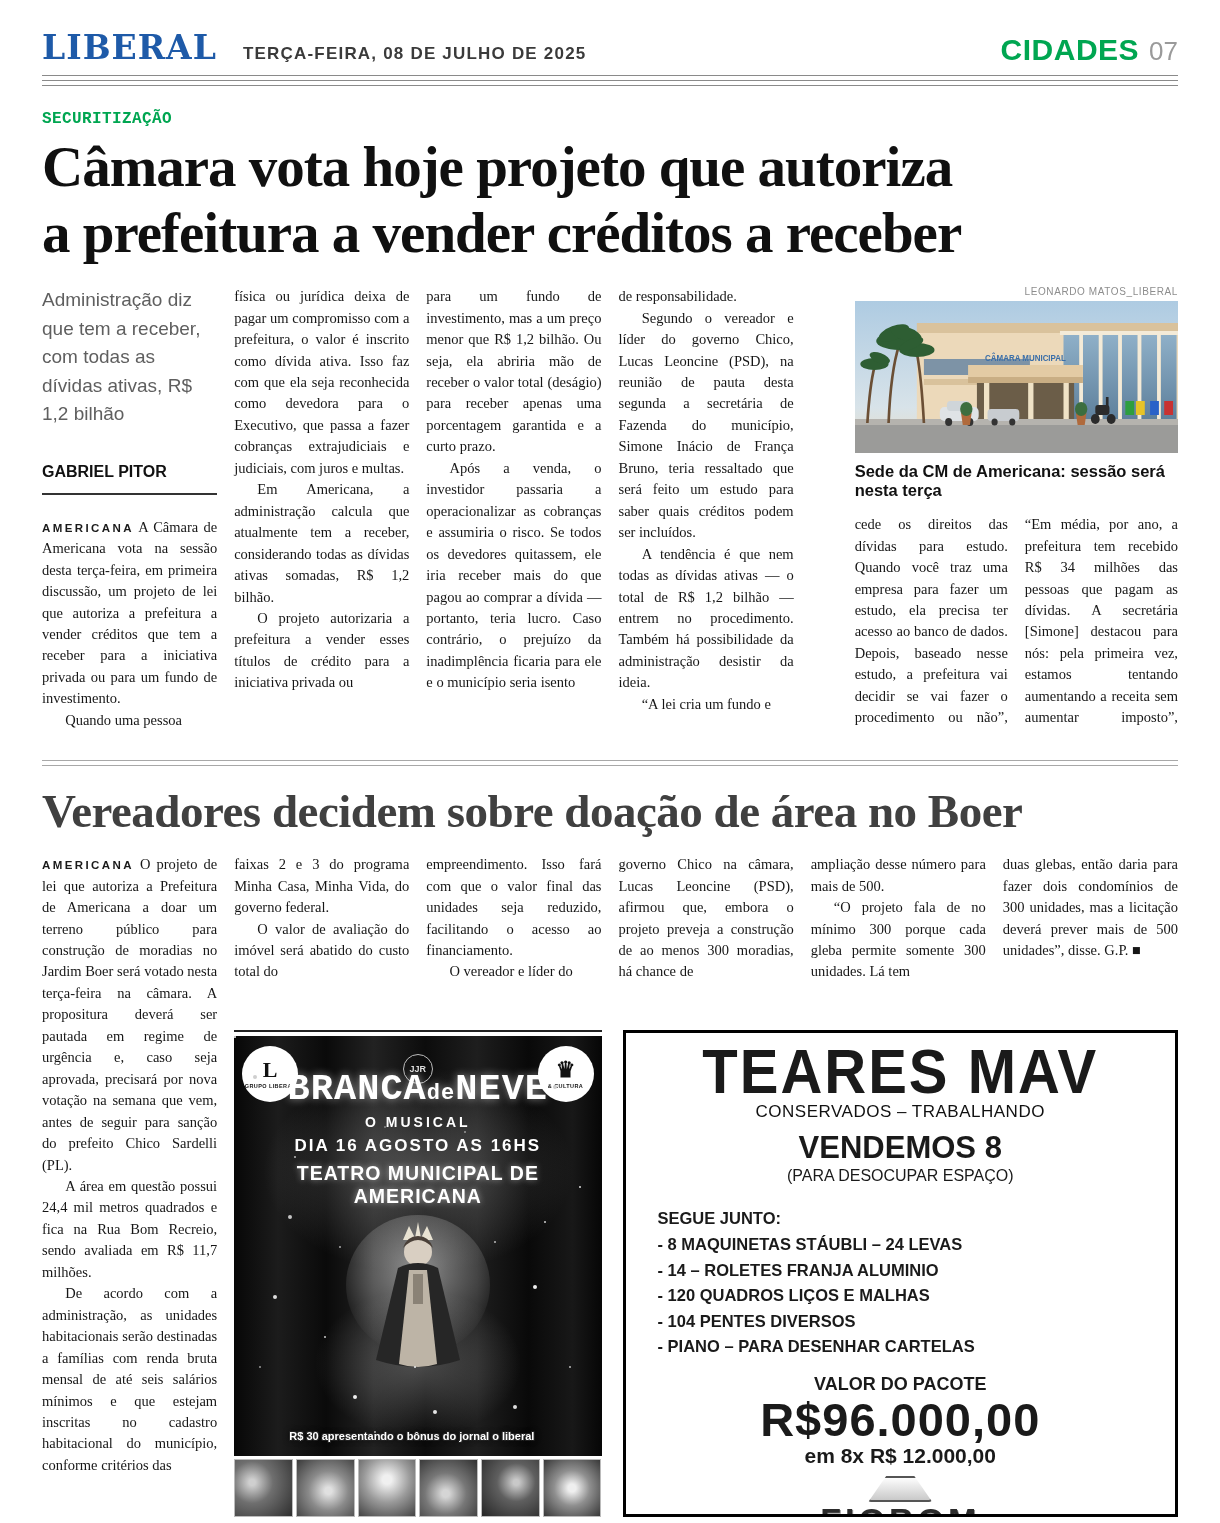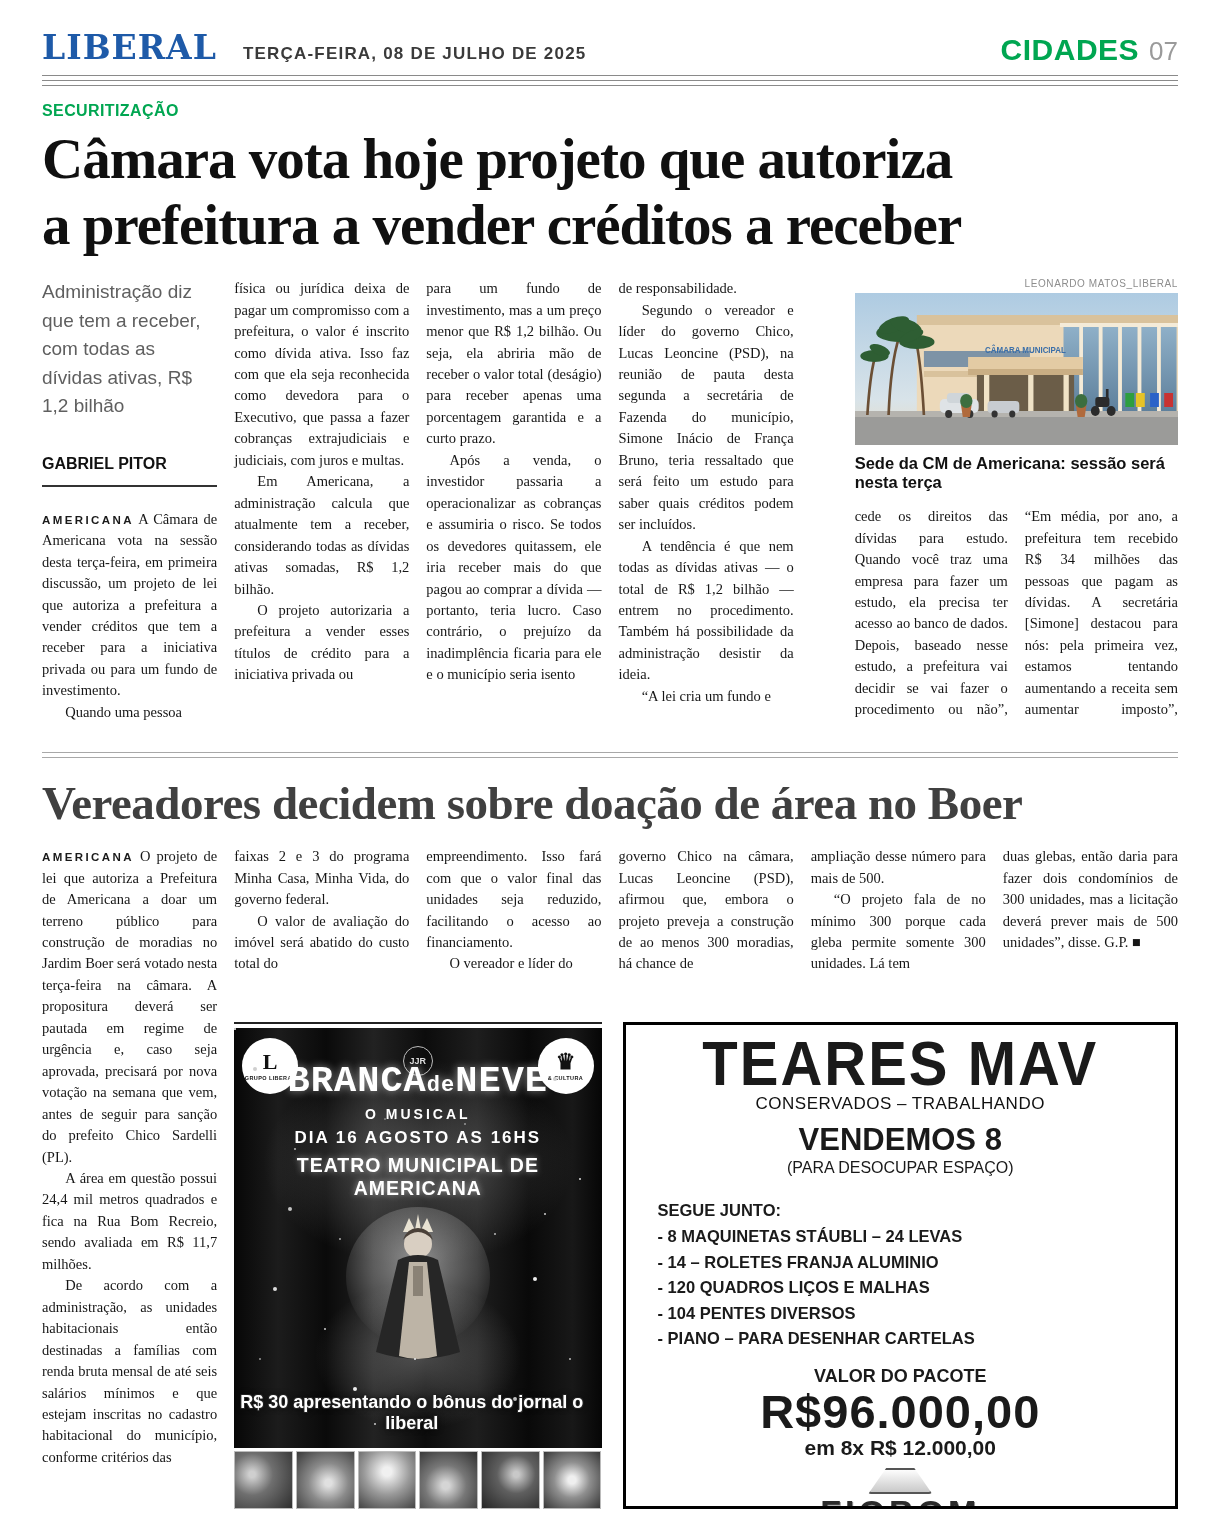--- a/index.html
+++ b/index.html
@@ -15,21 +15,21 @@
   .brand { font-family:"DejaVu Serif", serif; font-weight:bold; font-size:33px; letter-spacing:1px; color:#1E5AA8; }
   .edition-date { font-size:17px; font-weight:600; letter-spacing:1.2px; color:#3a3a3a; }
   .mast-right { display:flex; align-items:baseline; gap:10px; }
   .section-title { font-size:30px; font-weight:bold; color:#00A651; letter-spacing:.5px; }
   .page-number { font-size:26px; color:#9a9a9a; }
   .triple-rule { margin-top:8px; height:11px;
     background:linear-gradient(#8a8a8a,#8a8a8a) 0 0/100% 1px no-repeat,
                linear-gradient(#8a8a8a,#8a8a8a) 0 5px/100% 1px no-repeat,
                linear-gradient(#8a8a8a,#8a8a8a) 0 10px/100% 1px no-repeat; }
   
-  .kicker { margin-top:16px; font-size:16px; font-weight:bold; color:#00A651; letter-spacing:.4px; }
+  .kicker { margin-top:24px; font-size:16px; font-weight:bold; color:#00A651; letter-spacing:.4px;font-family:Liberation Mono, monospace; }
   .headline1 { margin-top:6px; font-family:"Liberation Serif", serif; font-weight:bold; color:#101010;
     font-size:57px; line-height:1.16; letter-spacing:-1px; }
   .headline1 .hl-line { display:block; }
   .grid6 { display:grid; grid-template-columns:repeat(6,1fr); column-gap:17px; }
   .s1grid { margin-top:20px; height:448px; overflow:hidden; }
   .standfirst { font-size:19px; line-height:1.5; color:#5f5f5f; }
   .byline { margin-top:34px; font-size:16px; font-weight:bold; color:#111;
     border-bottom:2px solid #333; padding-bottom:12px; }
   .bodytext { font-family:"Liberation Serif", serif; font-size:14.5px; line-height:1.48;
     text-align:justify; color:#161616; }
@@ -75,21 +75,21 @@
   .badge-jjr { width:30px; height:30px; border:1px solid #bbb; border-radius:50%; color:#ddd;
     font-size:9px; font-weight:bold; display:flex; align-items:center; justify-content:center; margin-top:8px; }
   .poster-title { margin-top:-34px; font-family:Liberation Mono, monospace; font-weight:bold;
     font-size:37px; letter-spacing:1px; text-shadow:0 0 8px rgba(255,255,255,.55); }
   .poster-title .tsmall { font-size:22px; }
   .poster-sub { font-size:14px; font-weight:bold; letter-spacing:3px; margin-top:4px; }
   .poster-date { font-size:17px; font-weight:bold; letter-spacing:2px; margin-top:6px; }
   .poster-venue { font-size:19.5px; font-weight:bold; letter-spacing:1px; margin-top:6px;
     text-shadow:0 0 6px rgba(255,255,255,.5); }
   .princess { display:block; margin:2px auto 0; }
-  .poster-price { position:absolute; left:0; right:12px; bottom:14px; font-size:18px; font-weight:bold;
+  .poster-price { position:absolute; left:0; right:12px; bottom:14px; font-size:11px; font-weight:bold;
     color:#fff; text-shadow:-1px -1px 0 #222, 1px -1px 0 #222, -1px 1px 0 #222, 1px 1px 0 #222, 0 0 6px #000; }
   .thumb-strip { height:58px; margin-top:3px; display:flex; gap:3px; }
   .thumb { flex:1; border:1px solid #bbb; }
   .t1{background:radial-gradient(circle at 30% 40%, #cfcfcf 6%, #6f6f6f 40%, #2e2e2e);}
   .t2{background:radial-gradient(circle at 55% 55%, #e0e0e0 8%, #8a8a8a 45%, #3a3a3a);}
   .t3{background:radial-gradient(circle at 50% 35%, #f0f0f0 10%, #9a9a9a 50%, #444);}
   .t4{background:radial-gradient(circle at 45% 60%, #d5d5d5 8%, #777 45%, #303030);}
   .t5{background:radial-gradient(circle at 60% 40%, #c8c8c8 6%, #5f5f5f 40%, #262626);}
   .t6{background:radial-gradient(circle at 50% 50%, #efefef 10%, #8f8f8f 45%, #383838);}
   
@@ -267,21 +267,21 @@
 
   <div class="double-rule"></div>
 
   <section>
     <h2 class="headline2">Vereadores decidem sobre doação de área no Boer</h2>
     <div class="grid6 s2grid">
       <div class="bodytext s2col1">
         <p class="para no-indent"><span class="leadin">AMERICANA</span><span> O projeto de lei que autoriza a Prefeitura de Americana a doar um terreno público para construção de moradias no Jardim Boer será votado nesta terça-feira na câmara. A propositura deverá ser pautada em regime de urgência e, caso seja aprovada, precisará por nova votação na semana que vem, antes de seguir para sanção do prefeito Chico Sardelli (PL).</span></p>
         <div class="cont">
             <p class="para">A área em questão possui 24,4 mil metros quadrados e fica na Rua Bom Recreio, sendo avaliada em R$ 11,7 milhões.</p>
-            <p class="para">De acordo com a administração, as unidades habitacionais então destinadas a famílias com renda bruta mensal de até seis salários mínimos e que estejam inscritas no cadastro habitacional do município, conforme critérios das</p>
+            <p class="para">De acordo com a administração, as unidades habitacionais serão destinadas a famílias com renda bruta mensal de até seis salários mínimos e que estejam inscritas no cadastro habitacional do município, conforme critérios das</p>
           </div>
       </div>
       <div class="bodytext flow s2short">
           <p class="para">faixas 2 e 3 do programa Minha Casa, Minha Vida, do governo federal.</p>
           <p class="para">O valor de avaliação do imóvel será abatido do custo total do</p>
         </div>
       <div class="bodytext flow s2short">
           <p class="para">empreendimento. Isso fará com que o valor final das unidades seja reduzido, facilitando o acesso ao financiamento.</p>
           <p class="para">O vereador e líder do</p>
         </div>

